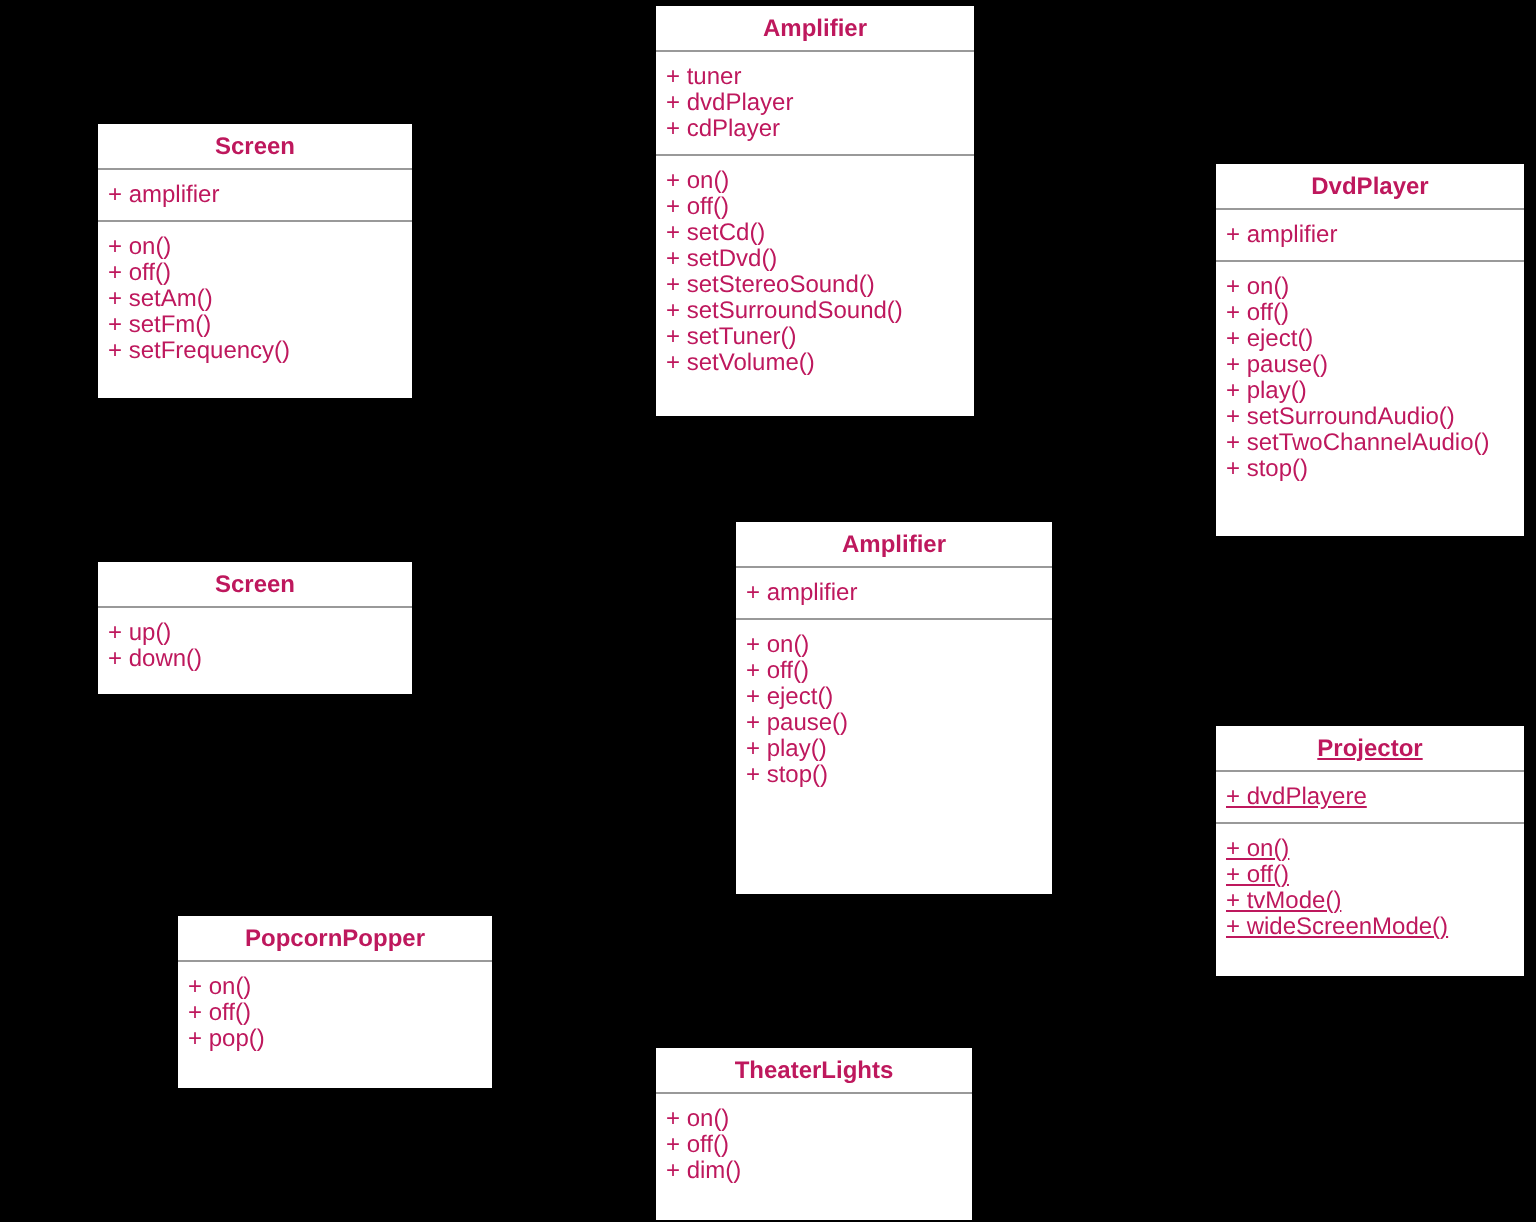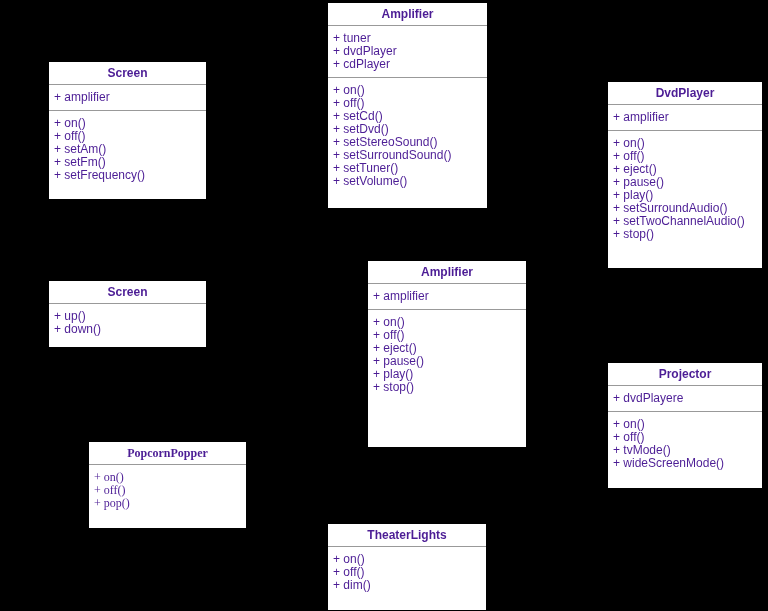--- a/index.html
+++ b/index.html
@@ -12,21 +12,21 @@
   #canvas {
     position: relative;
     width: 768px; height: 611px;
     background: #000000;
   }
   .cls {
     position: absolute;
     box-sizing: border-box;
     background: #ffffff;
     border: 1px solid #000000;
-    color: #4c1d95;
+    color: #be185d;
     font-size: 12px;
     overflow: hidden;
   }
   .cls .title {
     height: 22px;
     line-height: 22px;
     text-align: center;
     font-weight: bold;
     border-bottom: 1px solid #999999;
     white-space: nowrap;
@@ -114,34 +114,34 @@
     <div class="comp methods">
       <div class="row">+ on()</div>
       <div class="row">+ off()</div>
       <div class="row">+ eject()</div>
       <div class="row">+ pause()</div>
       <div class="row">+ play()</div>
       <div class="row">+ stop()</div>
     </div>
   </div>
 
-  <div class="cls" style="left:607px; top:362px; width:156px; height:127px;">
+  <div class="cls" style="left:607px; top:362px; width:156px; height:127px;text-decoration:underline;">
     <div class="title">Projector</div>
     <div class="comp attrs">
       <div class="row">+ dvdPlayere</div>
     </div>
     <div class="comp methods">
       <div class="row">+ on()</div>
       <div class="row">+ off()</div>
       <div class="row">+ tvMode()</div>
       <div class="row">+ wideScreenMode()</div>
     </div>
   </div>
 
-  <div class="cls" style="left:88px; top:441px; width:159px; height:88px;font-family:Liberation Serif, serif;">
+  <div class="cls" style="left:88px; top:457px; width:159px; height:88px;">
     <div class="title">PopcornPopper</div>
     <div class="comp methods">
       <div class="row">+ on()</div>
       <div class="row">+ off()</div>
       <div class="row">+ pop()</div>
     </div>
   </div>
 
   <div class="cls" style="left:327px; top:523px; width:160px; height:88px;">
     <div class="title">TheaterLights</div>

